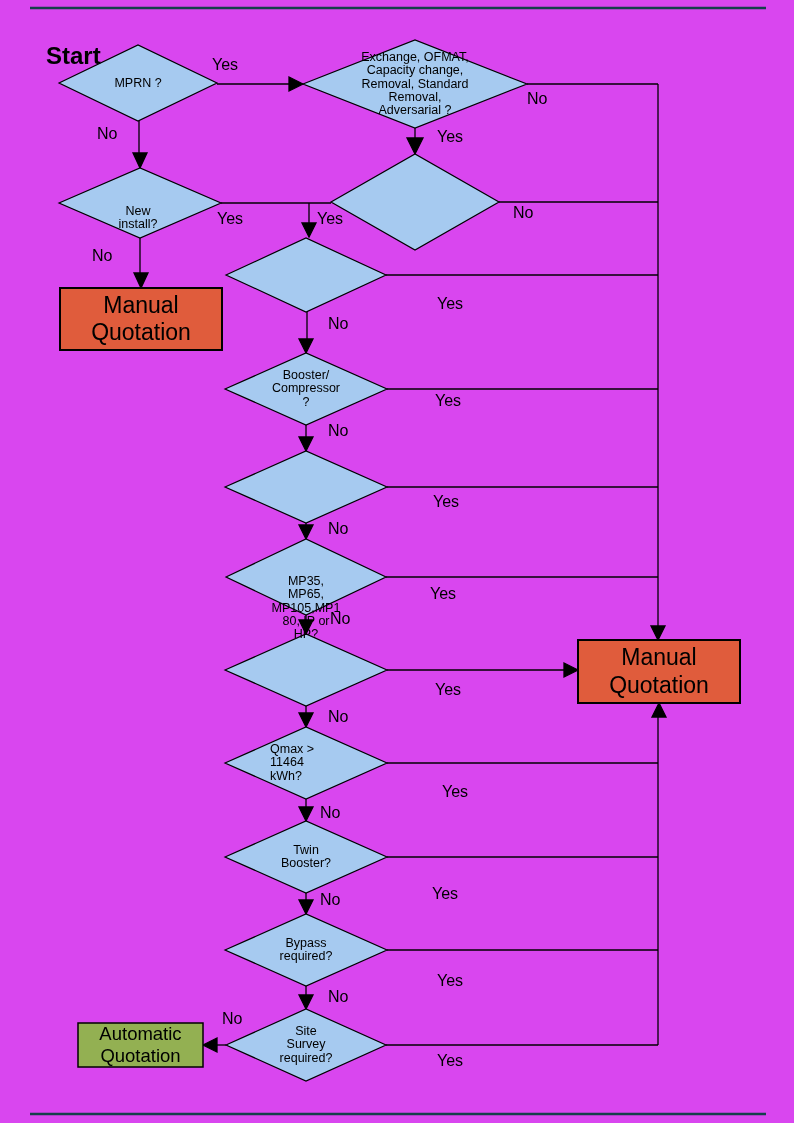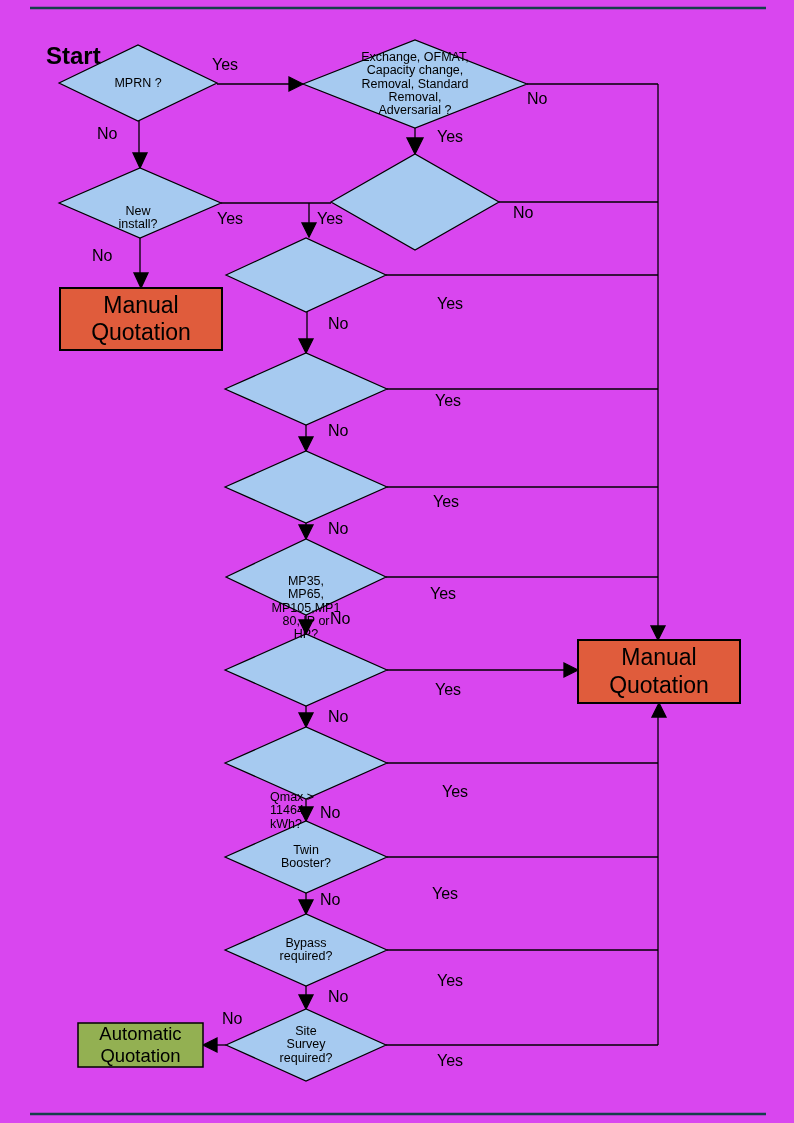--- a/index.html
+++ b/index.html
@@ -6,21 +6,21 @@
   .stage {
     position:relative; width:794px; height:1123px; background:#d946ef;
     font-family:Liberation Sans, sans-serif; overflow:hidden;
   }
   .stage svg { position:absolute; left:0; top:0; }
   .dlabel {
     position:absolute; transform:translate(-50%,-50%);
     font-size:12.5px; line-height:1.06; text-align:center;
     white-space:pre-line; color:#000;
   }
-  .dlabel.left { text-align:left;margin-top:48px; }
+  .dlabel.left { text-align:left; }
   .elabel {
     position:absolute; font-size:16px; line-height:1.02; color:#000;
     white-space:nowrap;
     text-align:right;
   }
   .tlabel {
     position:absolute; display:flex; align-items:center; justify-content:center;
     text-align:center; color:#000; white-space:pre-line; line-height:1.18;
   }
   .start {
@@ -169,20 +169,23 @@
   <div class="start" style="left:46px;top:42px;">Start</div>
 
   <div class="dlabel" style="left:138px;top:84px;width:120px;">MPRN ?</div>
   <div class="dlabel" style="left:415px;top:84px;width:160px;">Exchange, OFMAT,
 Capacity change,
 Removal, Standard
 Removal,
 Adversarial ?</div>
   <div class="dlabel" style="left:138px;top:203px;width:90px;margin-top:15px;">New
 install?</div>
+  <div class="dlabel" style="left:306px;top:389px;width:110px;">Booster/
+Compressor
+?</div>
   <div class="dlabel" style="left:306px;top:608px;width:100px;">MP35,
 MP65,
 MP105,MP1
 80, IP or
 HP?</div>
   <div class="dlabel left" style="left:306px;top:763px;width:72px;">Qmax &gt;
 11464
 kWh?</div>
   <div class="dlabel" style="left:306px;top:857px;width:90px;">Twin
 Booster?</div>

